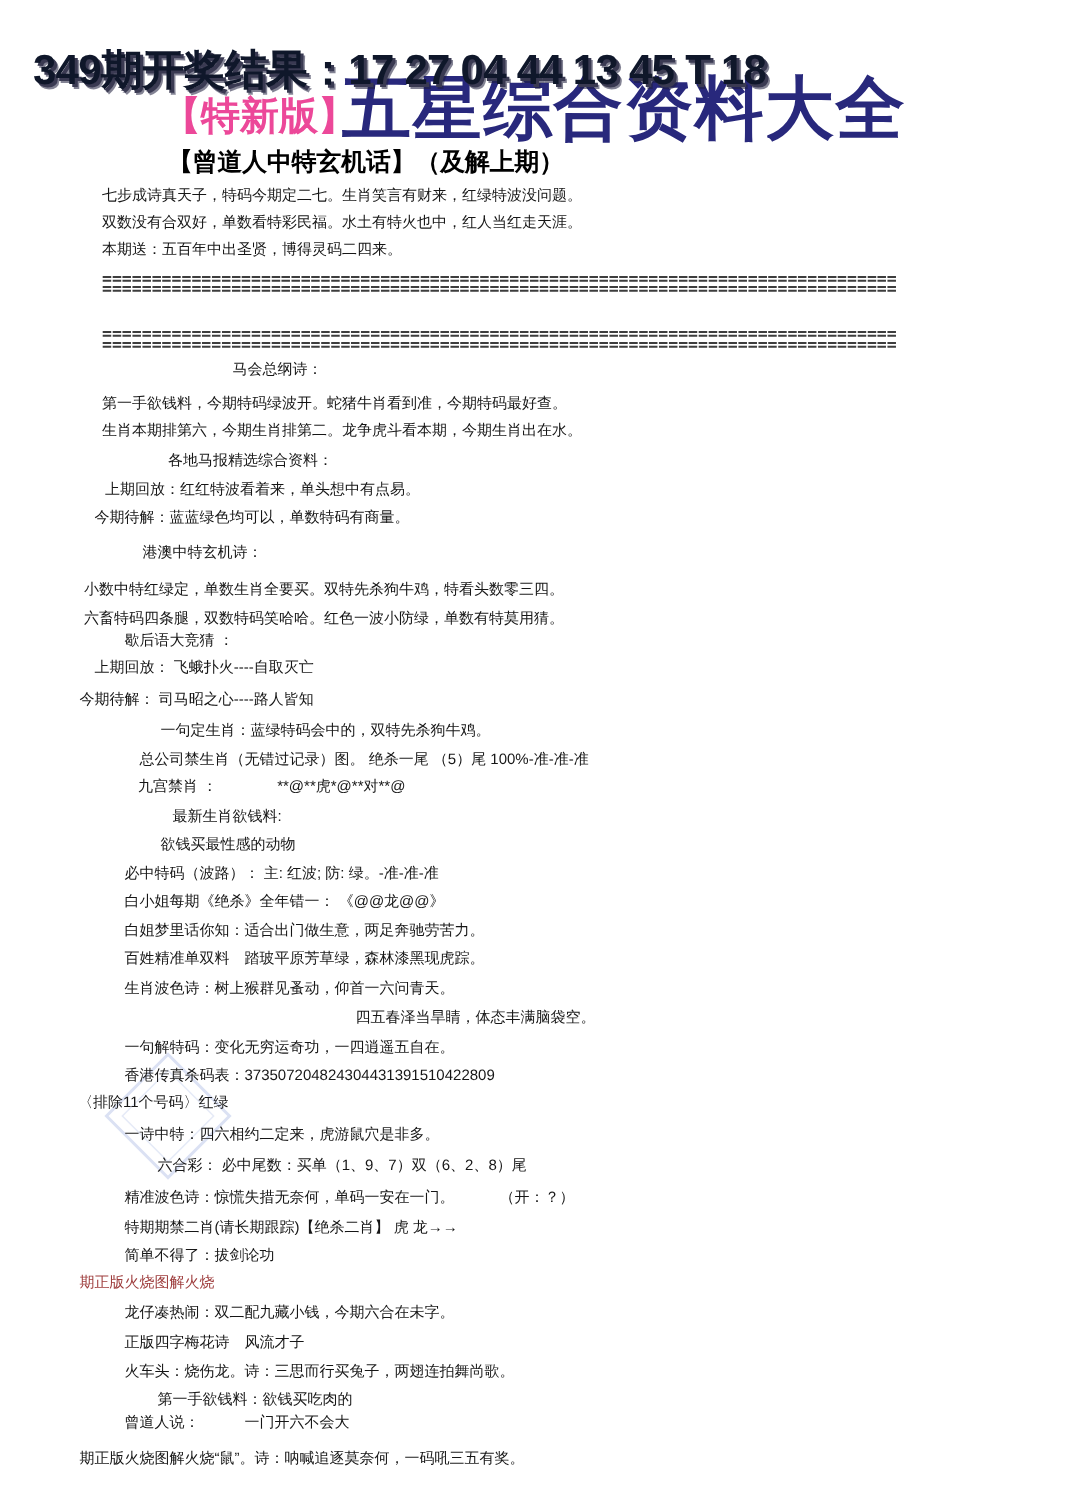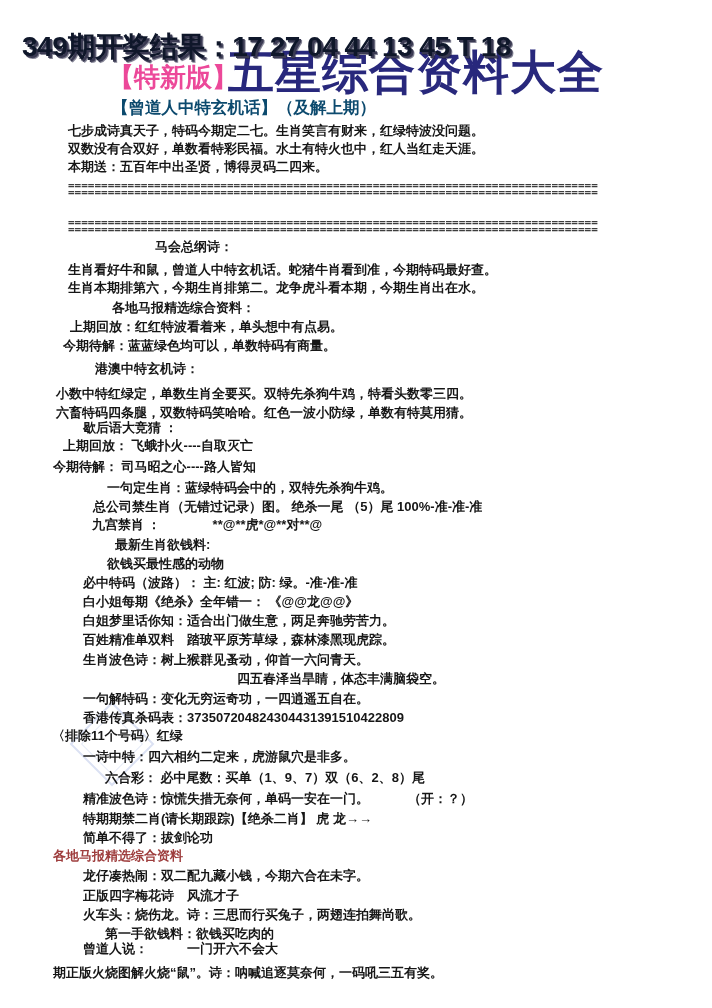--- a/index.html
+++ b/index.html
@@ -25,26 +25,26 @@
     font-size:26px;font-weight:900;color:#ec4899;white-space:nowrap;
   }
   .main-title{
     position:absolute;left:228px;top:42px;
     font-family:"Liberation Serif","DejaVu Serif",serif;
     font-size:46px;font-weight:600;color:#28287c;
     letter-spacing:1px;white-space:nowrap;
   }
   .subtitle{
     position:absolute;left:112px;top:97px;
-    font-size:16.5px;font-weight:700;color:#0c4a6e;white-space:nowrap;
+    font-size:16.5px;font-weight:700;color:#000000;white-space:nowrap;
   }
   
   .ln{
     position:absolute;
-    font-size:13px;font-weight:700;color:#161616;
+    font-size:10px;font-weight:400;color:#161616;
     white-space:pre;line-height:18px;
   }
   .ln.maroon{color:#9e3d3d;}
   
   .divider{
     position:absolute;left:68px;width:530px;
     font-family:"DejaVu Sans Mono","Liberation Mono",monospace;
     font-size:11px;line-height:6.5px;font-weight:700;color:#3d3d3d;
     letter-spacing:0;overflow:hidden;white-space:nowrap;
   }
@@ -79,21 +79,21 @@
   </div>
   <div class="divider" style="top:220px">
     <div>================================================================================</div>
     <div>================================================================================</div>
   </div>
 
   <div class="watermark-diamond"></div>
 
   <div>
     <div class="ln" style="left:155px;top:238px">马会总纲诗：</div>
-    <div class="ln" style="left:68px;top:261px">生肖看好牛和鼠，曾道人中特玄机话。蛇猪牛肖看到准，今期特码最好查。</div>
+    <div class="ln" style="left:68px;top:261px">第一手欲钱料，今期特码绿波开。蛇猪牛肖看到准，今期特码最好查。</div>
     <div class="ln" style="left:68px;top:279px">生肖本期排第六，今期生肖排第二。龙争虎斗看本期，今期生肖出在水。</div>
     <div class="ln" style="left:112px;top:299px">各地马报精选综合资料：</div>
     <div class="ln" style="left:70px;top:318px">上期回放：红红特波看着来，单头想中有点易。</div>
     <div class="ln" style="left:63px;top:337px">今期待解：蓝蓝绿色均可以，单数特码有商量。</div>
     <div class="ln" style="left:95px;top:360px">港澳中特玄机诗：</div>
     <div class="ln" style="left:56px;top:385px">小数中特红绿定，单数生肖全要买。双特先杀狗牛鸡，特看头数零三四。</div>
     <div class="ln" style="left:56px;top:404px">六畜特码四条腿，双数特码笑哈哈。红色一波小防绿，单数有特莫用猜。</div>
     <div class="ln" style="left:83px;top:419px">歇后语大竞猜 ：</div>
     <div class="ln" style="left:63px;top:437px">上期回放： 飞蛾扑火----自取灭亡</div>
     <div class="ln" style="left:53px;top:458px">今期待解： 司马昭之心----路人皆知</div>
@@ -109,21 +109,21 @@
     <div class="ln" style="left:83px;top:651px">生肖波色诗：树上猴群见蚤动，仰首一六问青天。</div>
     <div class="ln" style="left:237px;top:670px">四五春泽当旱睛，体态丰满脑袋空。</div>
     <div class="ln" style="left:83px;top:690px">一句解特码：变化无穷运奇功，一四逍遥五自在。</div>
     <div class="ln" style="left:83px;top:709px">香港传真杀码表：373507204824304431391510422809</div>
     <div class="ln" style="left:52px;top:727px">〈排除11个号码〉红绿</div>
     <div class="ln" style="left:83px;top:748px">一诗中特：四六相约二定来，虎游鼠穴是非多。</div>
     <div class="ln" style="left:105px;top:769px">六合彩： 必中尾数：买单（1、9、7）双（6、2、8）尾</div>
     <div class="ln" style="left:83px;top:790px">精准波色诗：惊慌失措无奈何，单码一安在一门。　　　（开：？）</div>
     <div class="ln" style="left:83px;top:810px">特期期禁二肖(请长期跟踪)【绝杀二肖】 虎 龙→→</div>
     <div class="ln" style="left:83px;top:829px">简单不得了：拔剑论功</div>
-    <div class="ln maroon" style="left:53px;top:847px">各地马报精选综合资料</div>
+    <div class="ln maroon" style="left:53px;top:847px">期正版火烧图解火烧</div>
     <div class="ln" style="left:83px;top:867px">龙仔凑热闹：双二配九藏小钱，今期六合在未字。</div>
     <div class="ln" style="left:83px;top:887px">正版四字梅花诗　风流才子</div>
     <div class="ln" style="left:83px;top:906px">火车头：烧伤龙。诗：三思而行买兔子，两翅连拍舞尚歌。</div>
     <div class="ln" style="left:105px;top:925px">第一手欲钱料：欲钱买吃肉的</div>
     <div class="ln" style="left:83px;top:940px">曾道人说：　　　一门开六不会大</div>
     <div class="ln" style="left:53px;top:964px">期正版火烧图解火烧“鼠”。诗：呐喊追逐莫奈何，一码吼三五有奖。</div>
   </div>
 
 </div>
 

